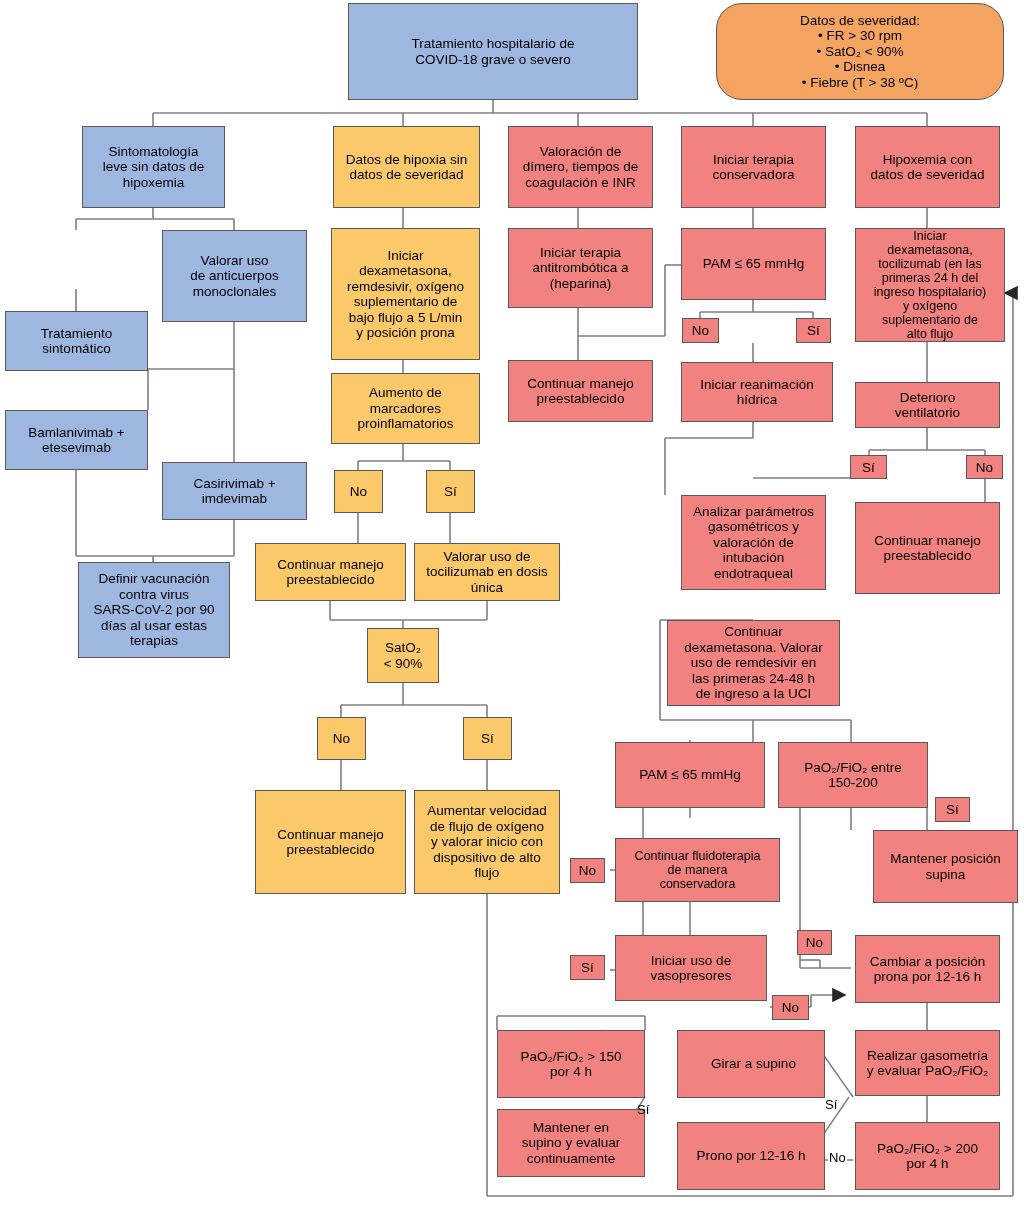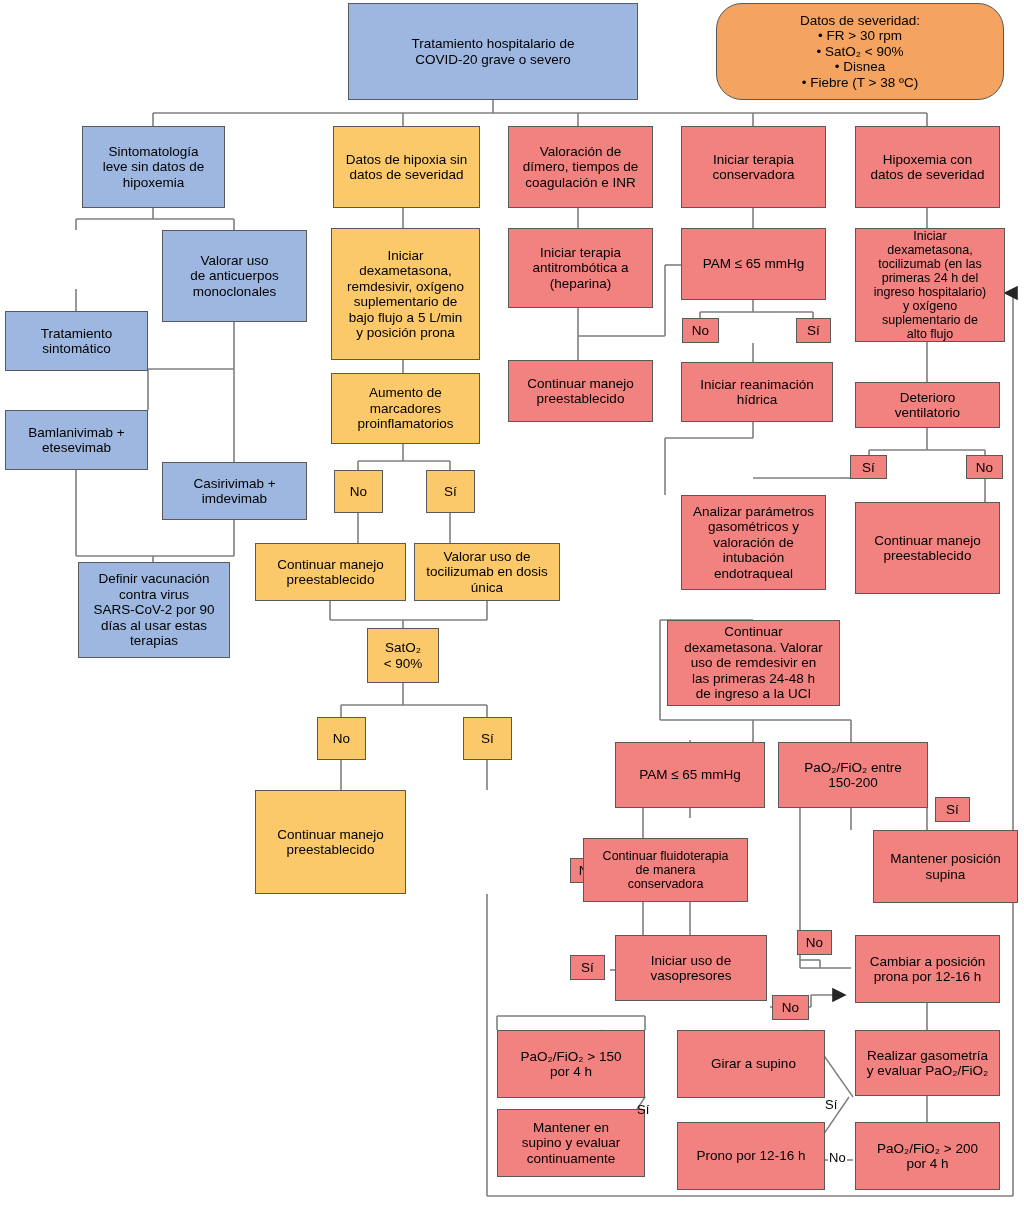--- a/index.html
+++ b/index.html
@@ -163,21 +163,21 @@
       <path d="M645,1097 L601,1030"></path>
       <path d="M601,1030 L601,1030"></path>
       <path d="M645,1097 L597,1170"></path>
       <path d="M853,1097 L806,1030"></path>
       <path d="M853,1160 L806,1160"></path>
       <path d="M849,1097 L806,1160"></path>
     </g>
   </svg>
 
   <div class="node blue" style="left:348px;top:3px;width:290px;height:97px;">Tratamiento hospitalario de
-COVID-20 grave o severo</div>
+COVID-18 grave o severo</div>
 
   <div class="node header-orange" style="left:716px;top:3px;width:288px;height:97px;flex-direction:column;">
     <span>Datos de severidad:</span>
     <span>• FR &gt; 30 rpm</span>
     <span>• SatO₂ &lt; 90%</span>
     <span>• Disnea</span>
     <span>• Fiebre (T &gt; 38 ºC)</span>
   </div>
 
   <div class="node blue" style="left:82px;top:126px;width:143px;height:82px;">Sintomatología
@@ -232,20 +232,25 @@
   <div class="node orange" style="left:367px;top:628px;width:72px;height:55px;">SatO₂
 &lt; 90%</div>
 
   <div class="node orange label" style="left:317px;top:717px;width:49px;height:43px;">No</div>
 
   <div class="node orange label" style="left:463px;top:717px;width:49px;height:43px;">Sí</div>
 
   <div class="node orange" style="left:255px;top:790px;width:151px;height:104px;">Continuar manejo
 preestablecido</div>
 
+  <div class="node orange" style="left:414px;top:790px;width:146px;height:104px;">Aumentar velocidad
+de flujo de oxígeno
+y valorar inicio con
+dispositivo de alto
+flujo</div>
 
   <div class="node red" style="left:508px;top:126px;width:145px;height:82px;">Valoración de
 dímero, tiempos de
 coagulación e INR</div>
 
   <div class="node red" style="left:508px;top:228px;width:145px;height:80px;">Iniciar terapia
 antitrombótica a
 (heparina)</div>
 
   <div class="node red" style="left:508px;top:360px;width:145px;height:62px;">Continuar manejo
@@ -294,21 +299,21 @@
 
   <div class="node red label" style="left:966px;top:455px;width:37px;height:24px;">No</div>
 
   <div class="node red" style="left:855px;top:502px;width:145px;height:92px;">Continuar manejo
 preestablecido</div>
 
   <div class="node red" style="left:615px;top:742px;width:150px;height:66px;">PAM ≤ 65 mmHg</div>
 
   <div class="node red label" style="left:570px;top:858px;width:35px;height:25px;">No</div>
 
-  <div class="node red" style="left:583px;top:838px;width:165px;height:64px;font-size:12.5px;line-height:14px;">Continuar fluidoterapia
+  <div class="node red" style="left:615px;top:838px;width:165px;height:64px;font-size:12.5px;line-height:14px;">Continuar fluidoterapia
 de manera
 conservadora</div>
 
   <div class="node red label" style="left:570px;top:955px;width:35px;height:25px;">Sí</div>
 
   <div class="node red" style="left:615px;top:935px;width:152px;height:66px;">Iniciar uso de
 vasopresores</div>
 
   <div class="node red" style="left:778px;top:742px;width:150px;height:66px;">PaO₂/FiO₂ entre
 150-200</div>

